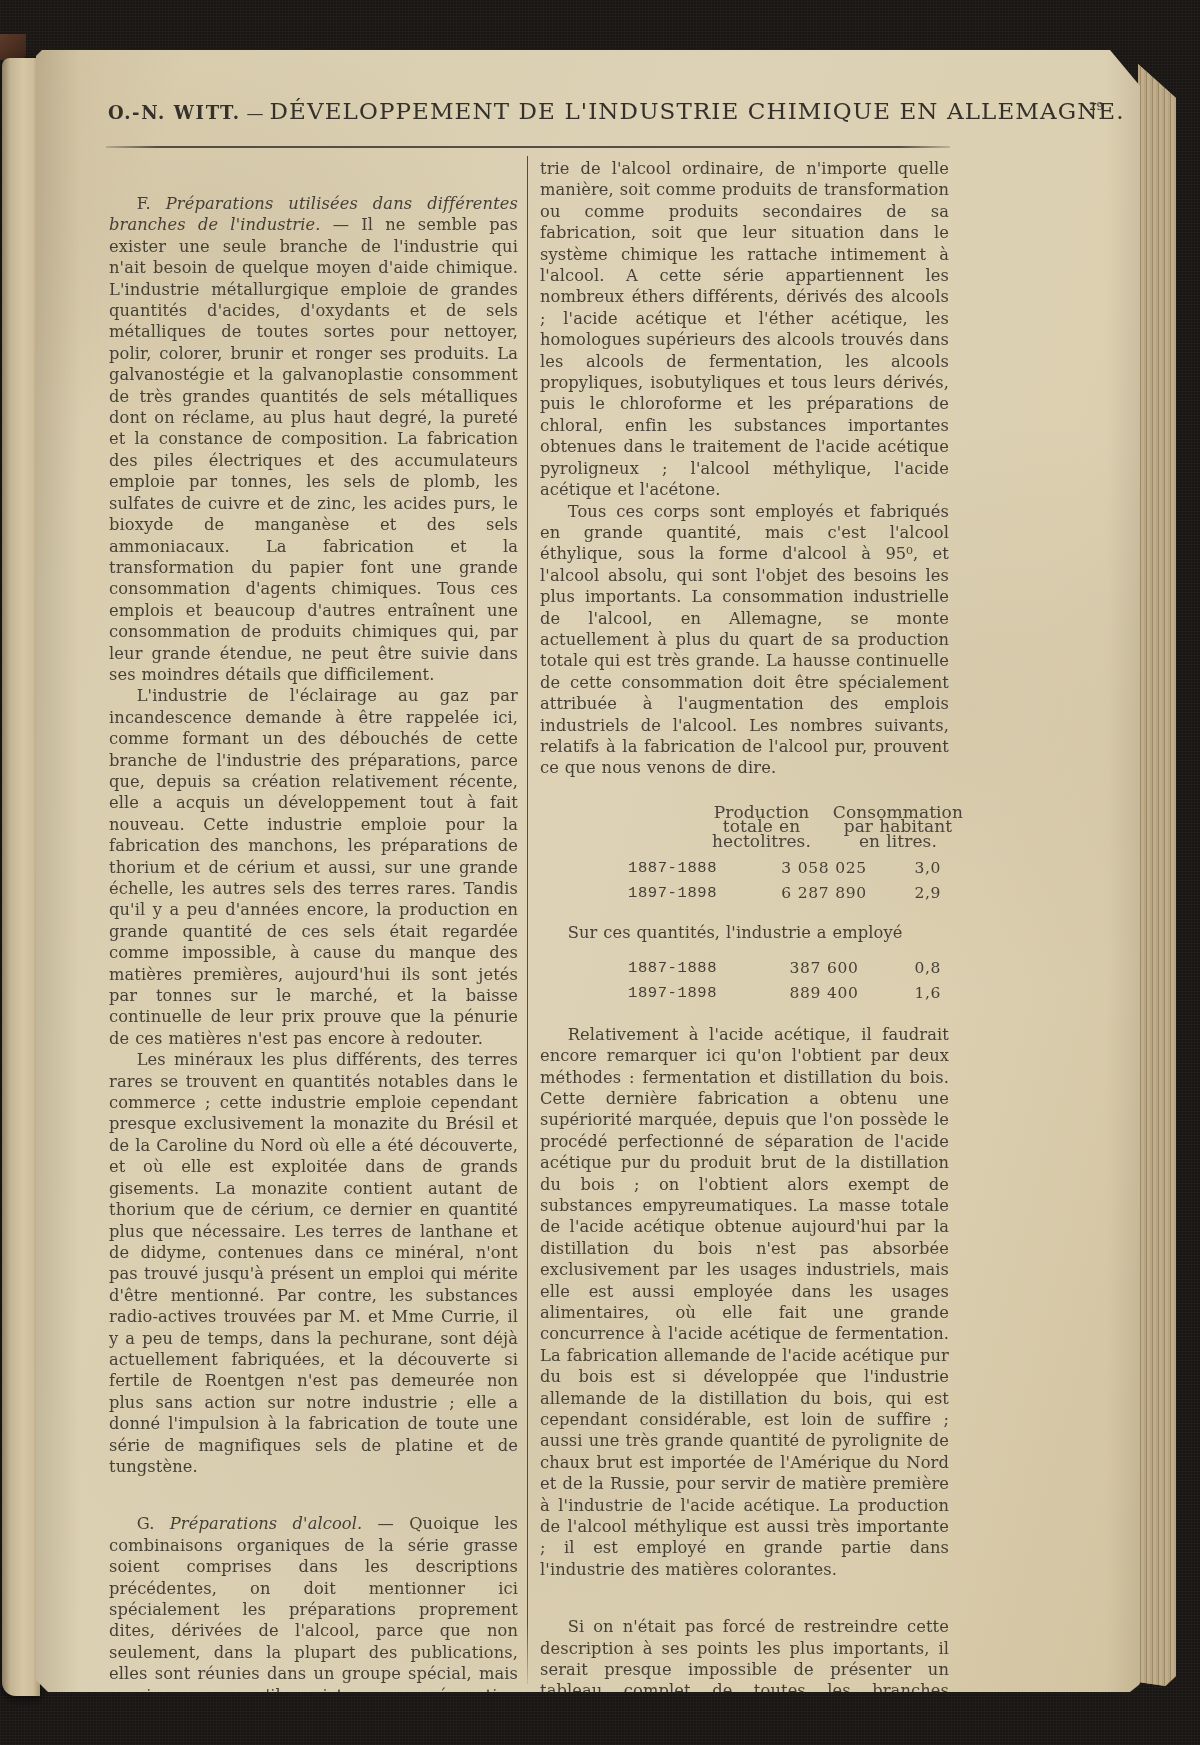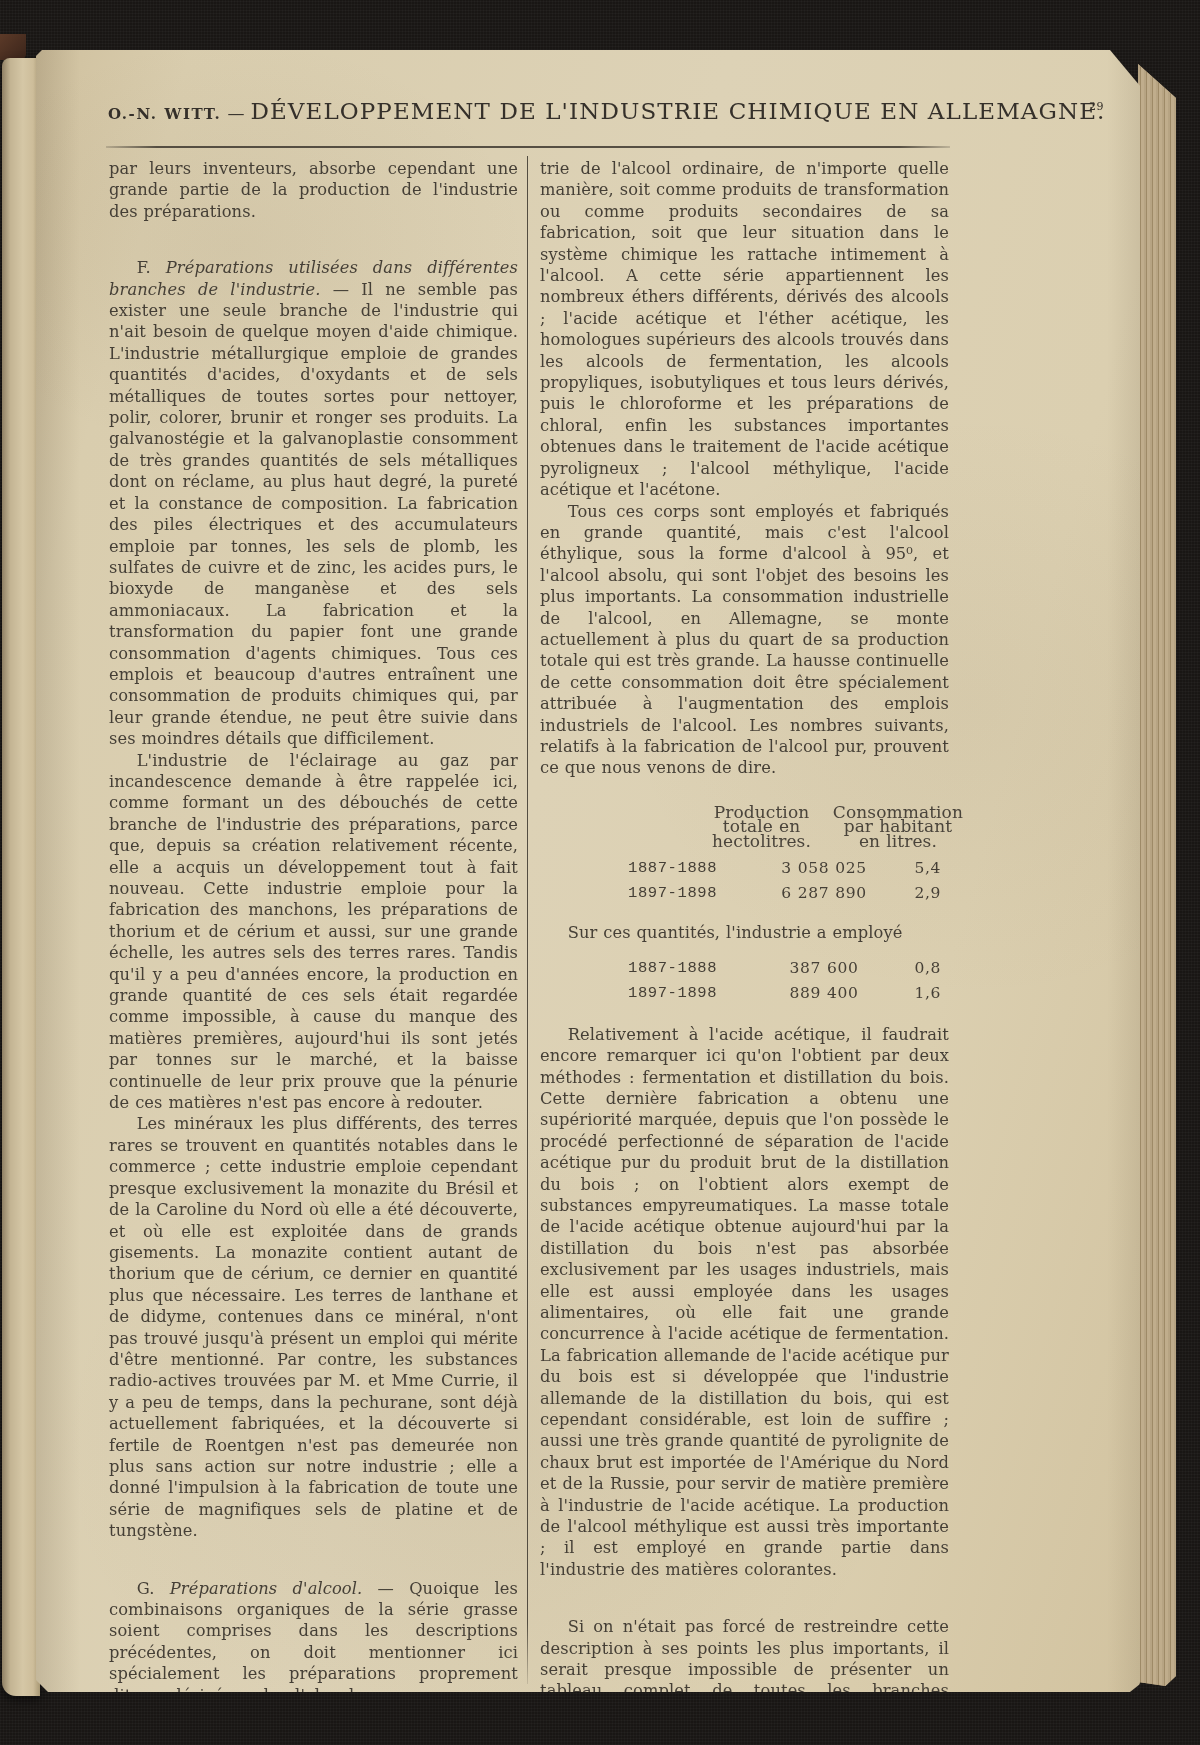--- a/index.html
+++ b/index.html
@@ -55,21 +55,21 @@
       radial-gradient(420px 300px at 18% 12%, rgba(120,100,70,0.07), transparent 70%),
       radial-gradient(500px 420px at 85% 40%, rgba(120,100,70,0.06), transparent 70%),
       radial-gradient(600px 500px at 40% 85%, rgba(110,92,62,0.07), transparent 70%),
       linear-gradient(to right, rgba(90,74,50,0.18) 0%, rgba(90,74,50,0) 4%),
       linear-gradient(to left, rgba(90,74,50,0.12) 0%, rgba(90,74,50,0) 3%);
   }
   .running-header{
     position:absolute;left:72px;top:48px;width:842px;
     text-align:center;color:#35302a;white-space:nowrap;
   }
-  .hdr-author{font-weight:bold;font-size:15px;letter-spacing:1.6px;}
+  .hdr-author{font-weight:bold;font-size:18px;letter-spacing:1.6px;}
   .hdr-dash{font-size:17px;padding:0 6px;}
   .hdr-title{font-size:23px;letter-spacing:1.1px;}
   .page-number{
     position:absolute;right:36px;top:50px;font-size:11px;color:#35302a;letter-spacing:0.5px;
   }
   .header-rule{
     position:absolute;left:70px;top:96px;width:844px;height:2px;
     background:linear-gradient(to right,rgba(62,56,47,0.2),rgba(62,56,47,0.85) 6%,rgba(62,56,47,0.85) 94%,rgba(62,56,47,0.2));
   }
   .column-divider{
@@ -112,21 +112,20 @@
 <div class="page-edges"></div>
 
 <div class="page">
 
   <div class="running-header"><span class="hdr-author">O.-N. WITT.</span><span class="hdr-dash">—</span><span class="hdr-title">DÉVELOPPEMENT DE L'INDUSTRIE CHIMIQUE EN ALLEMAGNE.</span></div>
   <div class="page-number">29</div>
   <div class="header-rule"></div>
   <div class="column-divider"></div>
 
   <div class="col col-left">
-    <p class="para"><span>par leurs inventeurs, absorbe cependant une grande partie de la production de l'industrie des préparations.</span></p>
     <p class="para indent gap-sm"><span>F.</span> <span class="sec-italic">Préparations utilisées dans différentes branches de l'industrie.</span> <span>— Il ne semble pas exister une seule branche de l'industrie qui n'ait besoin de quelque moyen d'aide chimique. L'industrie métallurgique emploie de grandes quantités d'acides, d'oxydants et de sels métalliques de toutes sortes pour nettoyer, polir, colorer, brunir et ronger ses produits. La galvanostégie et la galvanoplastie consomment de très grandes quantités de sels métalliques dont on réclame, au plus haut degré, la pureté et la constance de composition. La fabrication des piles électriques et des accumulateurs emploie par tonnes, les sels de plomb, les sulfates de cuivre et de zinc, les acides purs, le bioxyde de manganèse et des sels ammoniacaux. La fabrication et la transformation du papier font une grande consommation d'agents chimiques. Tous ces emplois et beaucoup d'autres entraînent une consommation de produits chimiques qui, par leur grande étendue, ne peut être suivie dans ses moindres détails que difficilement.</span></p>
     <p class="para indent"><span>L'industrie de l'éclairage au gaz par incandescence demande à être rappelée ici, comme formant un des débouchés de cette branche de l'industrie des préparations, parce que, depuis sa création relativement récente, elle a acquis un développement tout à fait nouveau. Cette industrie emploie pour la fabrication des manchons, les préparations de thorium et de cérium et aussi, sur une grande échelle, les autres sels des terres rares. Tandis qu'il y a peu d'années encore, la production en grande quantité de ces sels était regardée comme impossible, à cause du manque des matières premières, aujourd'hui ils sont jetés par tonnes sur le marché, et la baisse continuelle de leur prix prouve que la pénurie de ces matières n'est pas encore à redouter.</span></p>
     <p class="para indent"><span>Les minéraux les plus différents, des terres rares se trouvent en quantités notables dans le commerce ; cette industrie emploie cependant presque exclusivement la monazite du Brésil et de la Caroline du Nord où elle a été découverte, et où elle est exploitée dans de grands gisements. La monazite contient autant de thorium que de cérium, ce dernier en quantité plus que nécessaire. Les terres de lanthane et de didyme, contenues dans ce minéral, n'ont pas trouvé jusqu'à présent un emploi qui mérite d'être mentionné. Par contre, les substances radio-actives trouvées par M. et Mme Currie, il y a peu de temps, dans la pechurane, sont déjà actuellement fabriquées, et la découverte si fertile de Roentgen n'est pas demeurée non plus sans action sur notre industrie ; elle a donné l'impulsion à la fabrication de toute une série de magnifiques sels de platine et de tungstène.</span></p>
     <p class="para indent gap-lg"><span>G.</span> <span class="sec-italic">Préparations d'alcool.</span> <span>— Quoique les combinaisons organiques de la série grasse soient comprises dans les descriptions précédentes, on doit mentionner ici spécialement les préparations proprement dites, dérivées de l'alcool, parce que non seulement, dans la plupart des publications, elles sont réunies dans un groupe spécial, mais aussi parce qu'il existe une séparation semblable dans la fabrication de ces produits.</span></p>
 
   </div>
 
   <div class="col col-right">
     <p class="para"><span>trie de l'alcool ordinaire, de n'importe quelle manière, soit comme produits de transformation ou comme produits secondaires de sa fabrication, soit que leur situation dans le système chimique les rattache intimement à l'alcool. A cette série appartiennent les nombreux éthers différents, dérivés des alcools ; l'acide acétique et l'éther acétique, les homologues supérieurs des alcools trouvés dans les alcools de fermentation, les alcools propyliques, isobutyliques et tous leurs dérivés, puis le chloroforme et les préparations de chloral, enfin les substances importantes obtenues dans le traitement de l'acide acétique pyroligneux ; l'alcool méthylique, l'acide acétique et l'acétone.</span></p>
     <p class="para indent"><span>Tous ces corps sont employés et fabriqués en grande quantité, mais c'est l'alcool éthylique, sous la forme d'alcool à 95⁰, et l'alcool absolu, qui sont l'objet des besoins les plus importants. La consommation industrielle de l'alcool, en Allemagne, se monte actuellement à plus du quart de sa production totale qui est très grande. La hausse continuelle de cette consommation doit être spécialement attribuée à l'augmentation des emplois industriels de l'alcool. Les nombres suivants, relatifs à la fabrication de l'alcool pur, prouvent ce que nous venons de dire.</span></p>
@@ -134,21 +133,21 @@
     <div class="stats-table">
       <div class="t-head">
         <span class="sp"></span>
         <span class="h1">Production totale en hectolitres.</span>
         <span class="h2">Consommation par habitant en litres.</span>
       </div>
       <div class="t-row rows-gap">
         <span class="sp"></span>
         <span class="year">1887-1888</span>
         <span class="v1">3 058 025</span>
-        <span class="v2">5,4</span>
+        <span class="v2">3,0</span>
       </div>
       <div class="t-row">
         <span class="sp"></span>
         <span class="year">1897-1898</span>
         <span class="v1">6 287 890</span>
         <span class="v2">2,9</span>
       </div>
     </div>
 
     <p class="mid-line">Sur ces quantités, l'industrie a employé</p>

